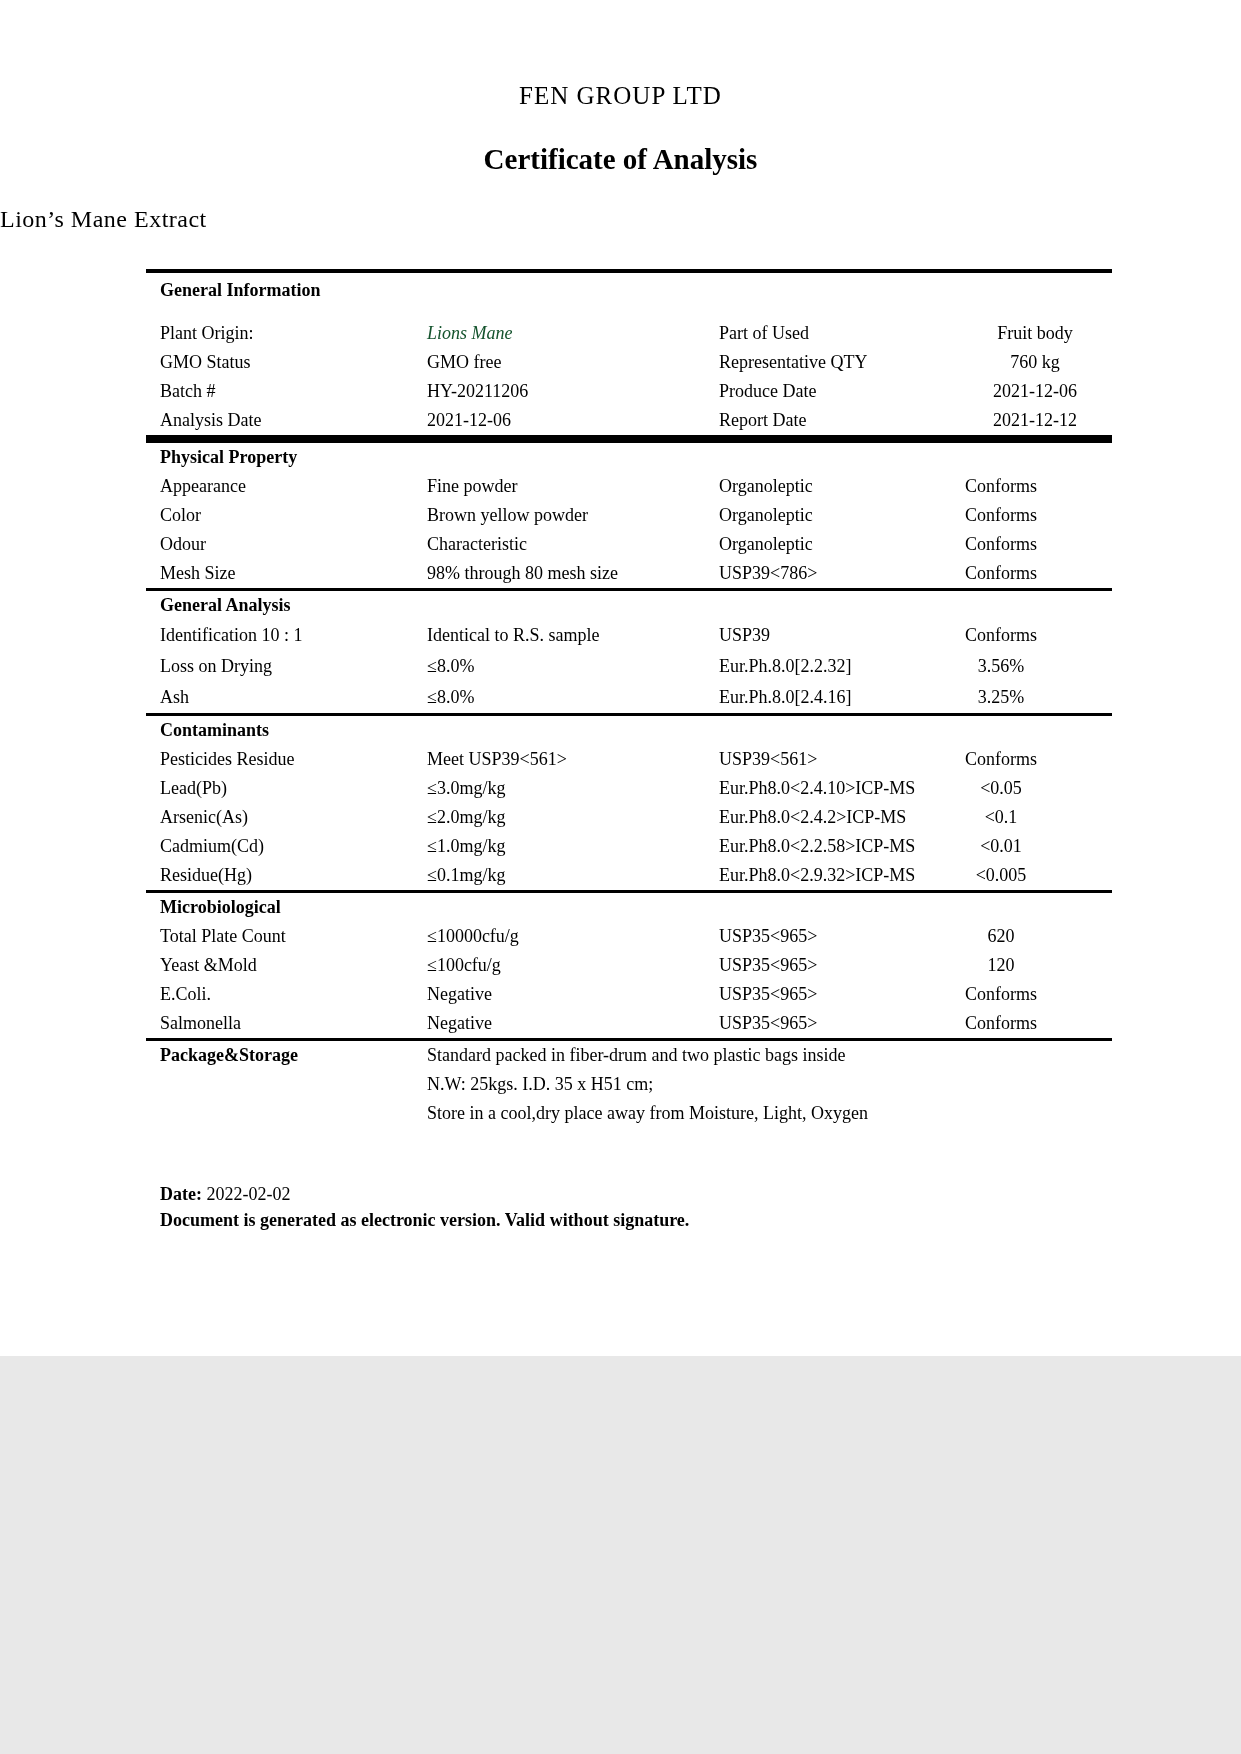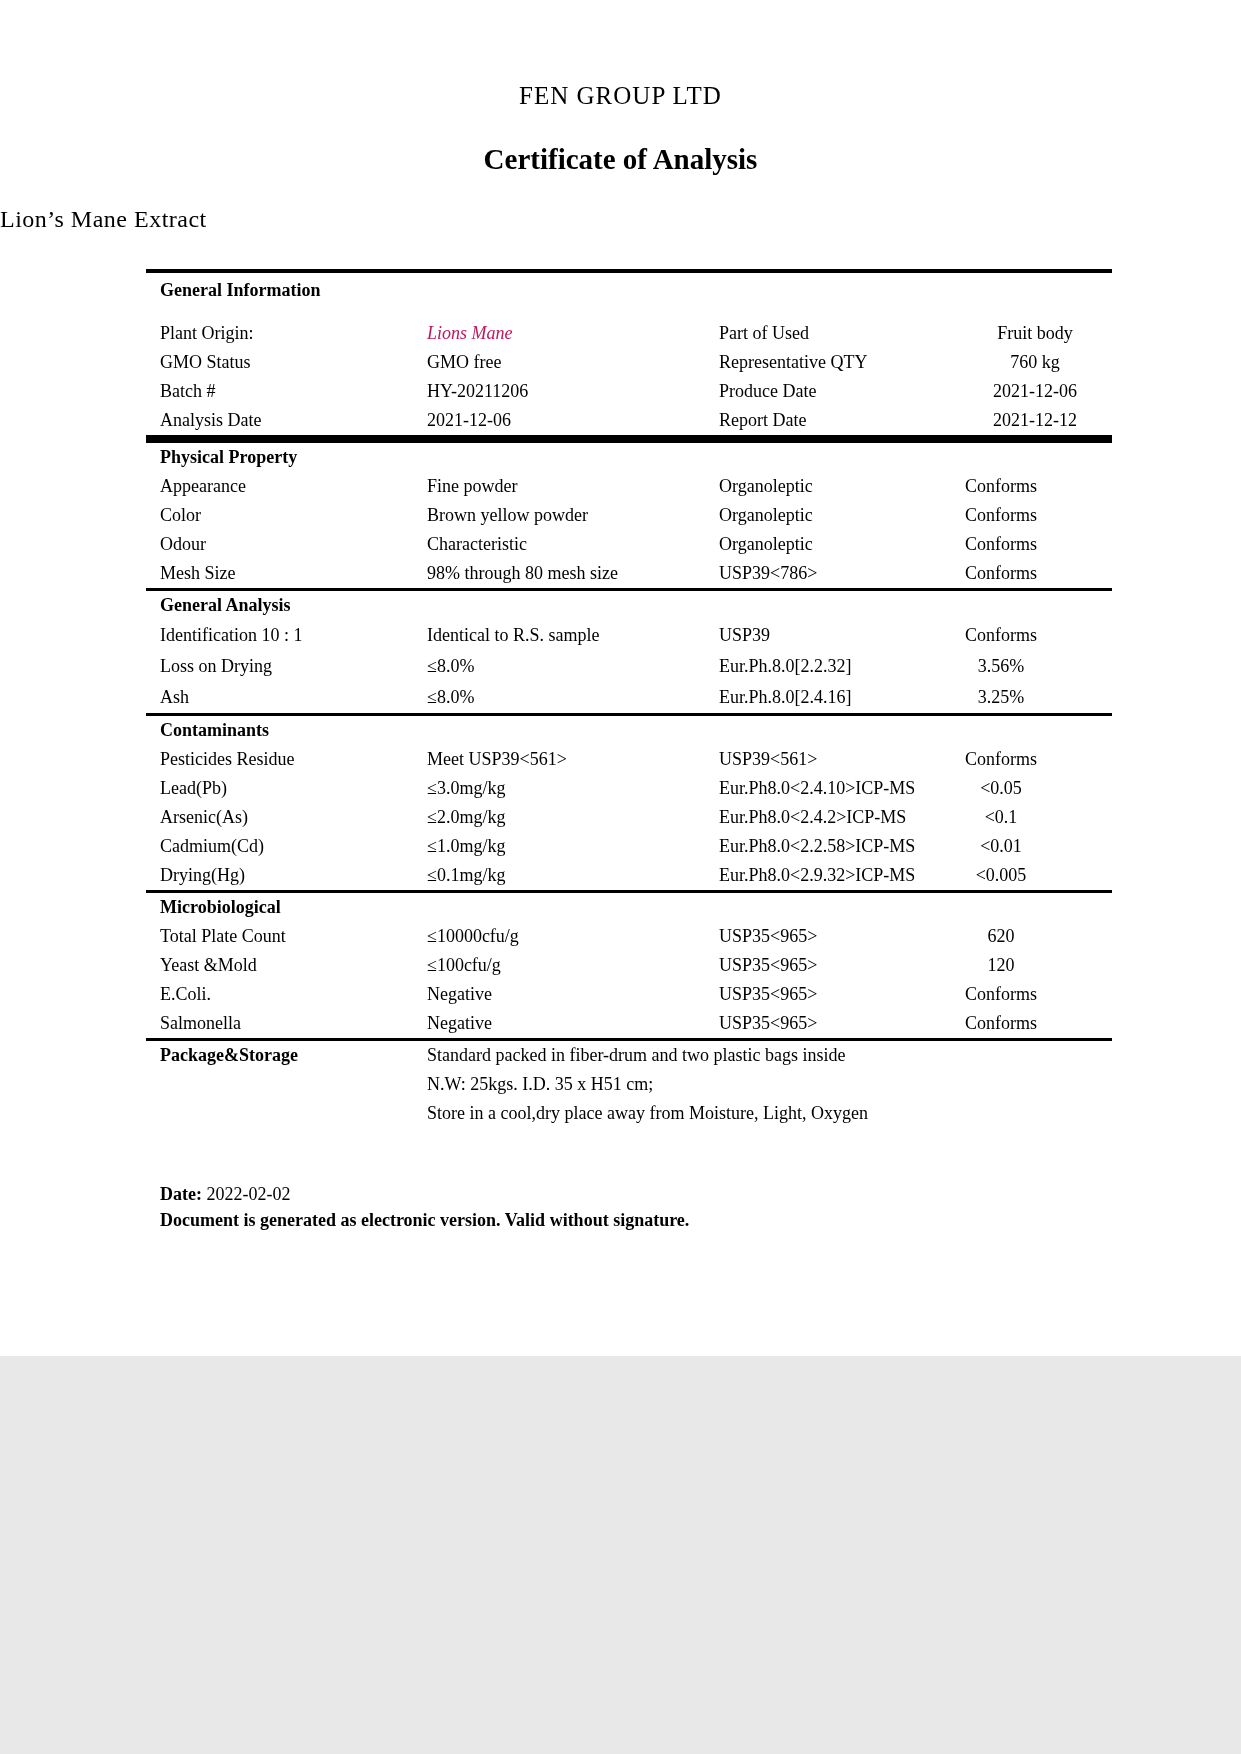--- a/index.html
+++ b/index.html
@@ -17,21 +17,21 @@
   .sect-heading{font-weight:bold;line-height:29px;padding-left:14px;}
   .gi-heading{line-height:26px;margin-top:4px;}
   .grid-row{display:grid;grid-template-columns:267px 292px 171px 222px;
     padding-left:14px;line-height:29px;}
   .grid-row span{white-space:nowrap;}
   .c4{text-align:center;}
   .ginfo .c4{text-align:center;padding-left:68px;}
   .ginfo{margin-top:16px;margin-bottom:0;}
   .header-row{font-weight:bold;line-height:29px;}
   .ga .grid-row{line-height:31px;}
-  .italic{font-style:italic;color:#be185d;}
+  .italic{font-style:italic;color:#14532d;}
   .storage-row{display:grid;grid-template-columns:267px 1fr;padding-left:14px;line-height:29px;}
   .storage-row .lab{font-weight:bold;}
   .footer-block{margin-top:53px;padding-left:14px;line-height:26px;}
   .footer-note{font-weight:bold;}
   .date-line .lab{font-weight:bold;margin-top:7px;}
   .bottom-rule{margin-top:174px;}
 </style>
 </head>
 <body>
 
@@ -152,21 +152,21 @@
         <span class="c3">Eur.Ph8.0&lt;2.4.2&gt;ICP-MS</span>
         <span class="c4">&lt;0.1</span>
       </div>
       <div class="grid-row">
         <span class="c1">Cadmium(Cd)</span>
         <span class="c2">≤1.0mg/kg</span>
         <span class="c3">Eur.Ph8.0&lt;2.2.58&gt;ICP-MS</span>
         <span class="c4">&lt;0.01</span>
       </div>
       <div class="grid-row">
-        <span class="c1">Drying(Hg)</span>
+        <span class="c1">Residue(Hg)</span>
         <span class="c2">≤0.1mg/kg</span>
         <span class="c3">Eur.Ph8.0&lt;2.9.32&gt;ICP-MS</span>
         <span class="c4">&lt;0.005</span>
       </div>
     </div>
 
     <hr class="rule thin">
 
     <div class="sect-heading">Microbiological</div>
     <div>

